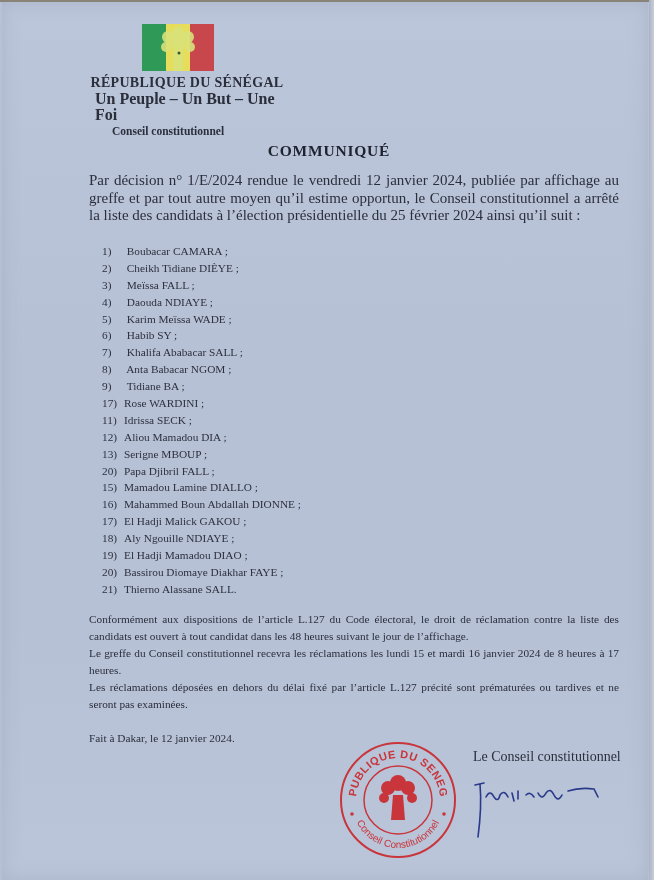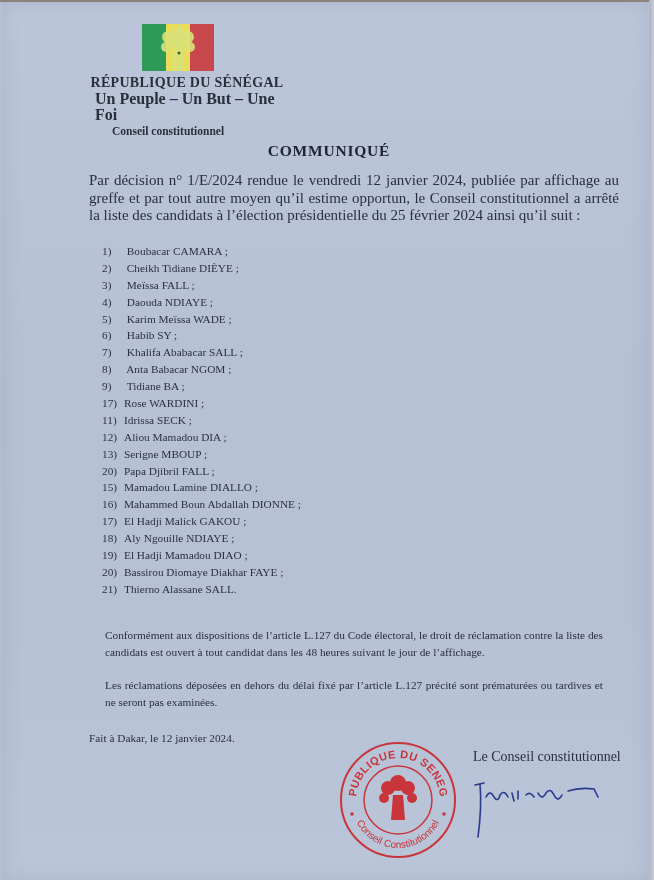--- a/index.html
+++ b/index.html
@@ -111,21 +111,21 @@
     .closing {
       position: absolute;
       left: 87px;
       top: 609px;
       width: 530px;
       font-size: 11.3px;
       line-height: 17px;
       text-align: justify;
       color: #2a2f3c;
     }
-    .closing p { margin: 16px; }
+    .closing p { margin: 0; }
     .place-date {
       position: absolute;
       left: 87px;
       top: 730px;
       font-size: 11.3px;
       color: #2a2f3c;
       font-family: Liberation Serif, serif;
     }
     .signatory {
       position: absolute;
@@ -201,20 +201,21 @@
     <li><span class="num">16)</span><span>Mahammed Boun Abdallah DIONNE ;</span></li>
     <li><span class="num">17)</span><span>El Hadji Malick GAKOU ;</span></li>
     <li><span class="num">18)</span><span>Aly Ngouille NDIAYE ;</span></li>
     <li><span class="num">19)</span><span>El Hadji Mamadou DIAO ;</span></li>
     <li><span class="num">20)</span><span>Bassirou Diomaye Diakhar FAYE ;</span></li>
     <li><span class="num">21)</span><span>Thierno Alassane SALL.</span></li>
   </ol>
 
   <div class="closing">
     <p>Conformément aux dispositions de l’article L.127 du Code électoral, le droit de réclamation contre la liste des candidats est ouvert à tout candidat dans les 48 heures suivant le jour de l’affichage.</p>
+    <p>Le greffe du Conseil constitutionnel recevra les réclamations les lundi 15 et mardi 16 janvier 2024 de 8 heures à 17 heures.</p>
     <p>Les réclamations déposées en dehors du délai fixé par l’article L.127 précité sont prématurées ou tardives et ne seront pas examinées.</p>
   </div>
 
   <div class="place-date">Fait à Dakar, le 12 janvier 2024.</div>
 
   <svg class="stamp" viewBox="0 0 120 120">
     <defs>
       <path id="topArc" d="M 18 60 A 42 42 0 0 1 102 60"></path>
       <path id="botArc" d="M 14 62 A 46 46 0 0 0 106 62"></path>
     </defs>

